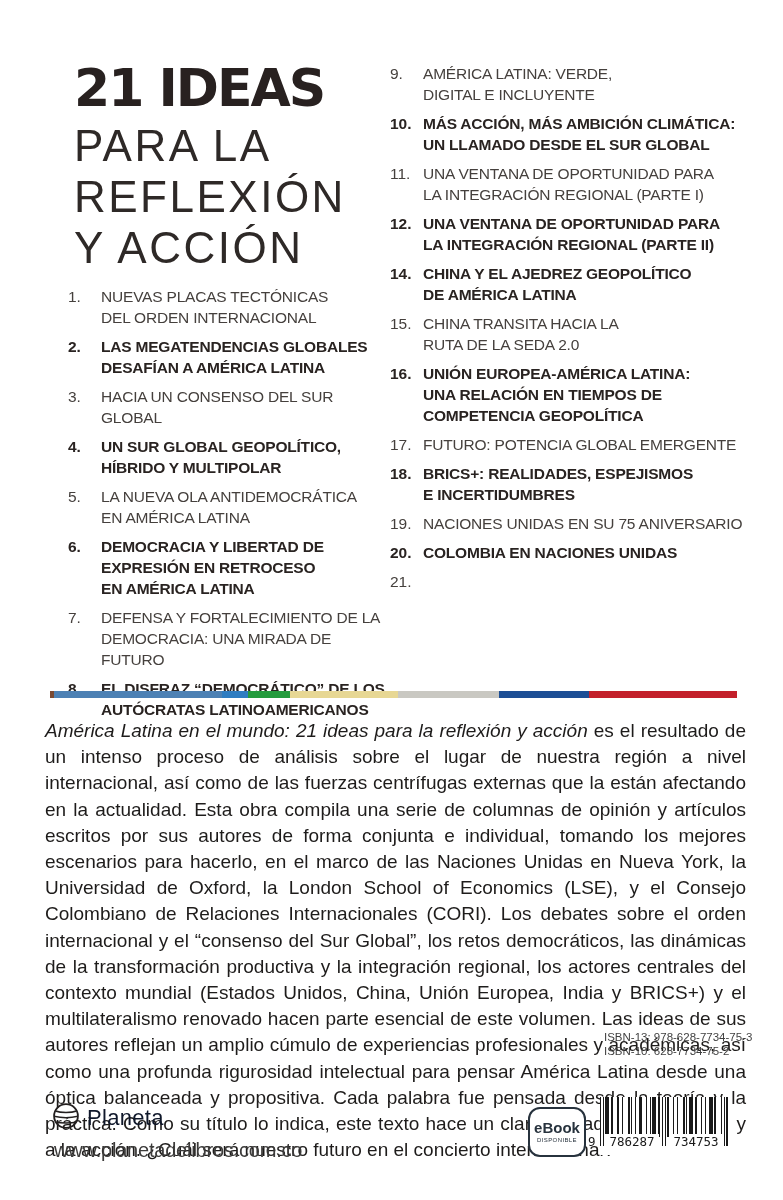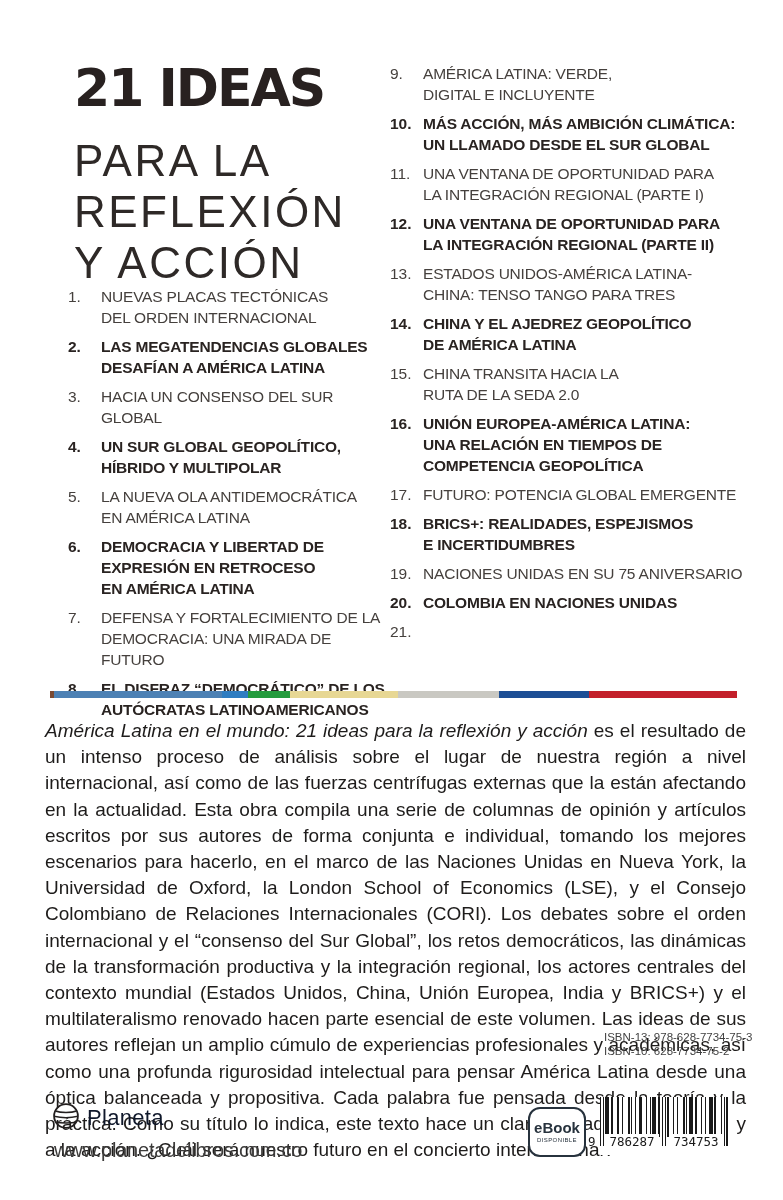--- a/index.html
+++ b/index.html
@@ -8,21 +8,21 @@
     font-family:"Liberation Sans",sans-serif;overflow:hidden;color:#2a2423;
   }
   
   .title-block{position:absolute;left:74px;top:58px}
   .title-main{
     font-family:"DejaVu Sans",sans-serif;font-weight:800;font-size:52px;
     letter-spacing:-2px;line-height:60px;color:#282120;
   }
   .title-sub{
     font-weight:300;font-size:44px;line-height:51px;letter-spacing:2.5px;
-    color:#2e2927;margin-top:17px;white-space:pre-line;
+    color:#2e2927;margin-top:2px;white-space:pre-line;
   }
   
   .toc{position:absolute;font-size:15.5px;line-height:21px;color:#45403d}
   #toc-left{left:68px;top:286px;width:322px}
   #toc-right{left:390px;top:63px;width:380px}
   .toc-item{display:flex;margin-bottom:8px}
   .toc-item.bold{font-weight:700;color:#292321}
   .toc-num{flex:0 0 33px}
   .toc-text{white-space:pre-line;letter-spacing:-0.2px}
   
@@ -126,25 +126,20 @@
     </div>
     <div class="toc-item">
       <span class="toc-num">11.</span>
       <span class="toc-text">UNA VENTANA DE OPORTUNIDAD PARA
 LA INTEGRACIÓN REGIONAL (PARTE I)</span>
     </div>
     <div class="toc-item bold">
       <span class="toc-num">12.</span>
       <span class="toc-text">UNA VENTANA DE OPORTUNIDAD PARA
 LA INTEGRACIÓN REGIONAL (PARTE II)</span>
-    </div>
-    <div class="toc-item">
-      <span class="toc-num">13.</span>
-      <span class="toc-text">ESTADOS UNIDOS-AMÉRICA LATINA-
-CHINA: TENSO TANGO PARA TRES</span>
     </div>
     <div class="toc-item bold">
       <span class="toc-num">14.</span>
       <span class="toc-text">CHINA Y EL AJEDREZ GEOPOLÍTICO
 DE AMÉRICA LATINA</span>
     </div>
     <div class="toc-item">
       <span class="toc-num">15.</span>
       <span class="toc-text">CHINA TRANSITA HACIA LA
 RUTA DE LA SEDA 2.0</span>

